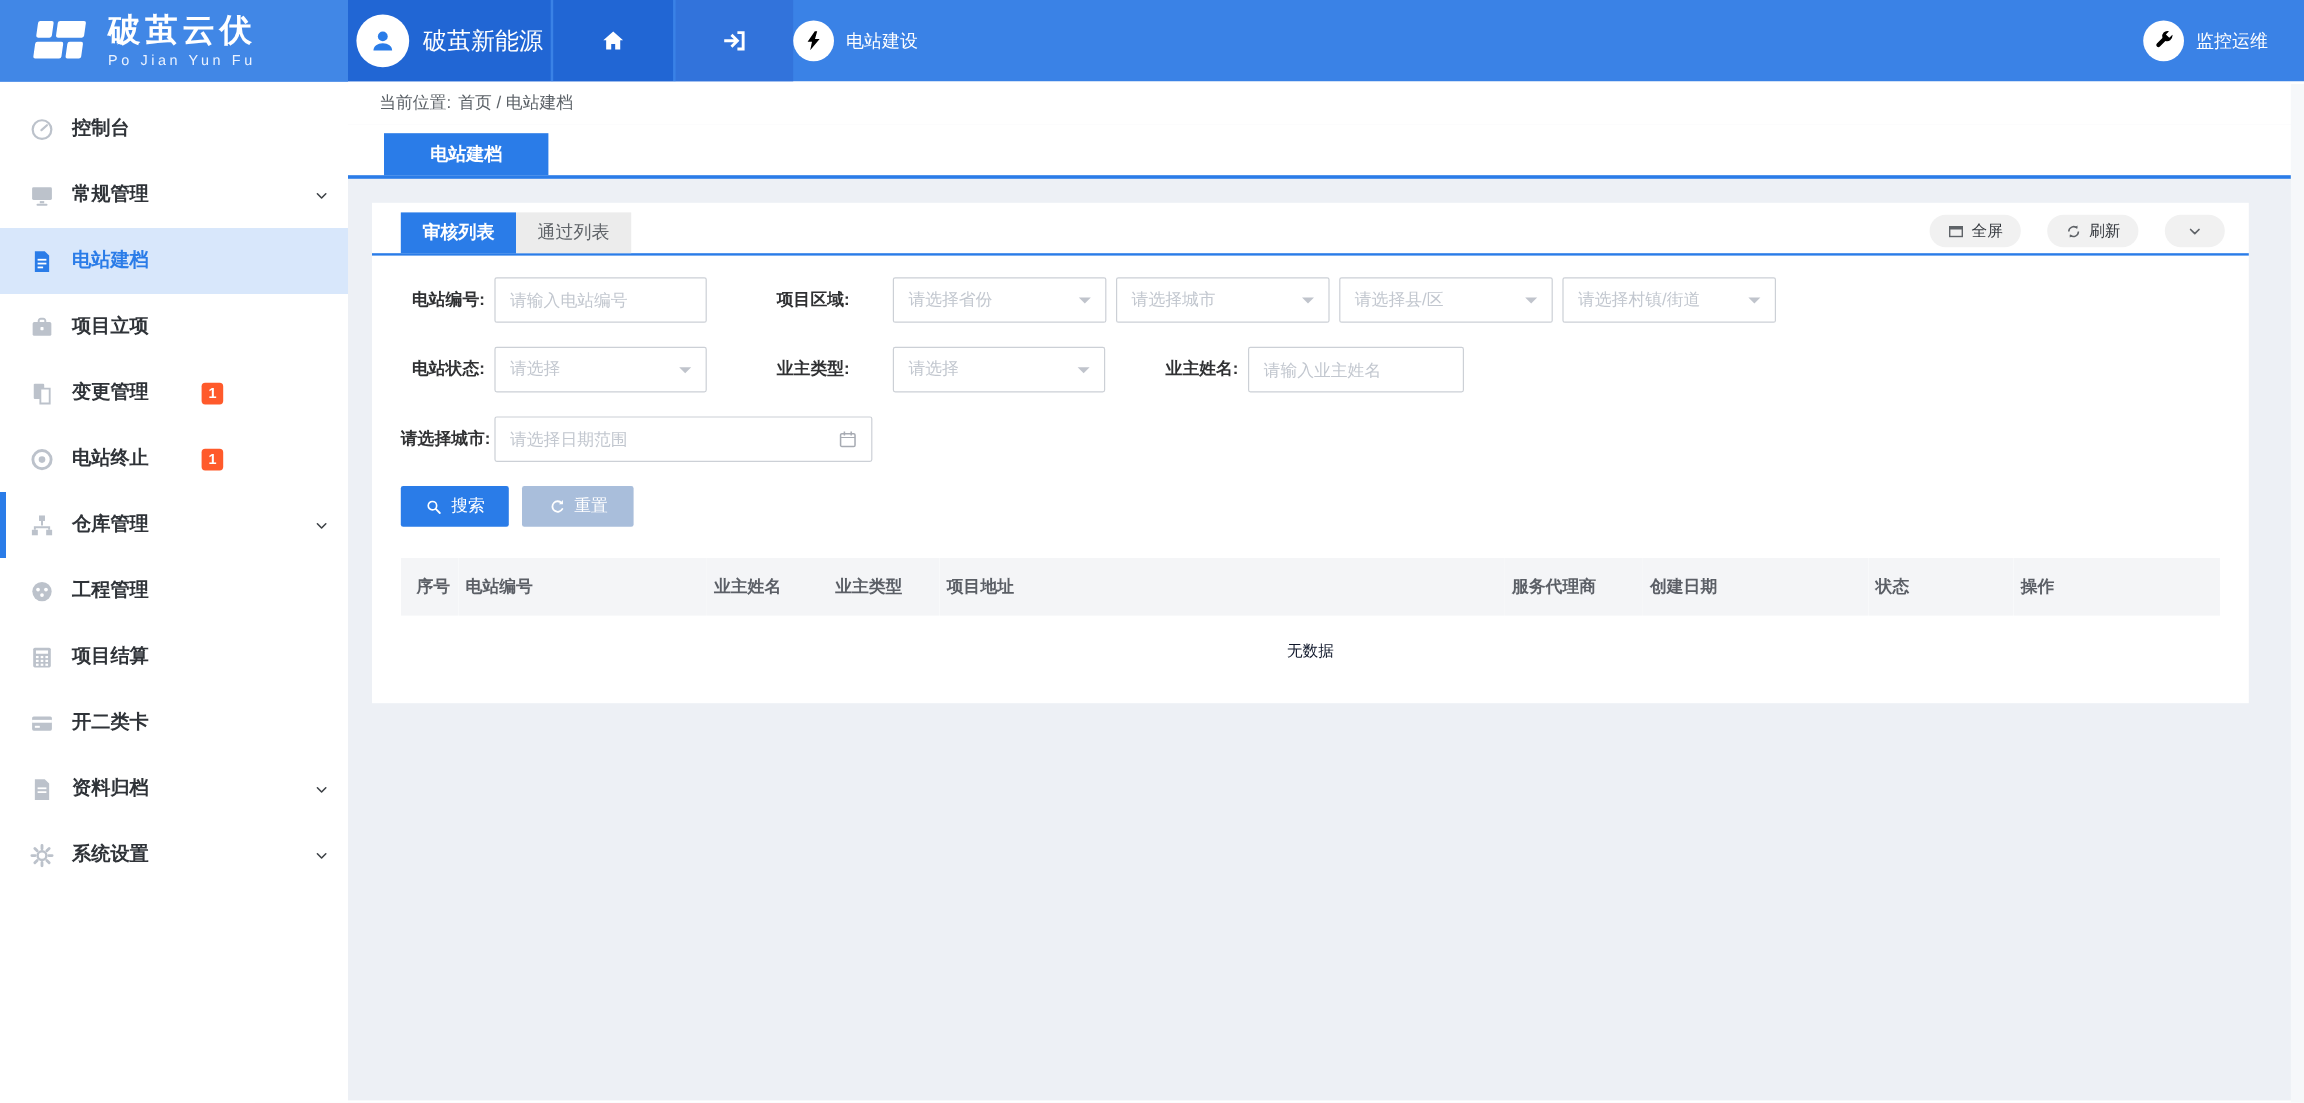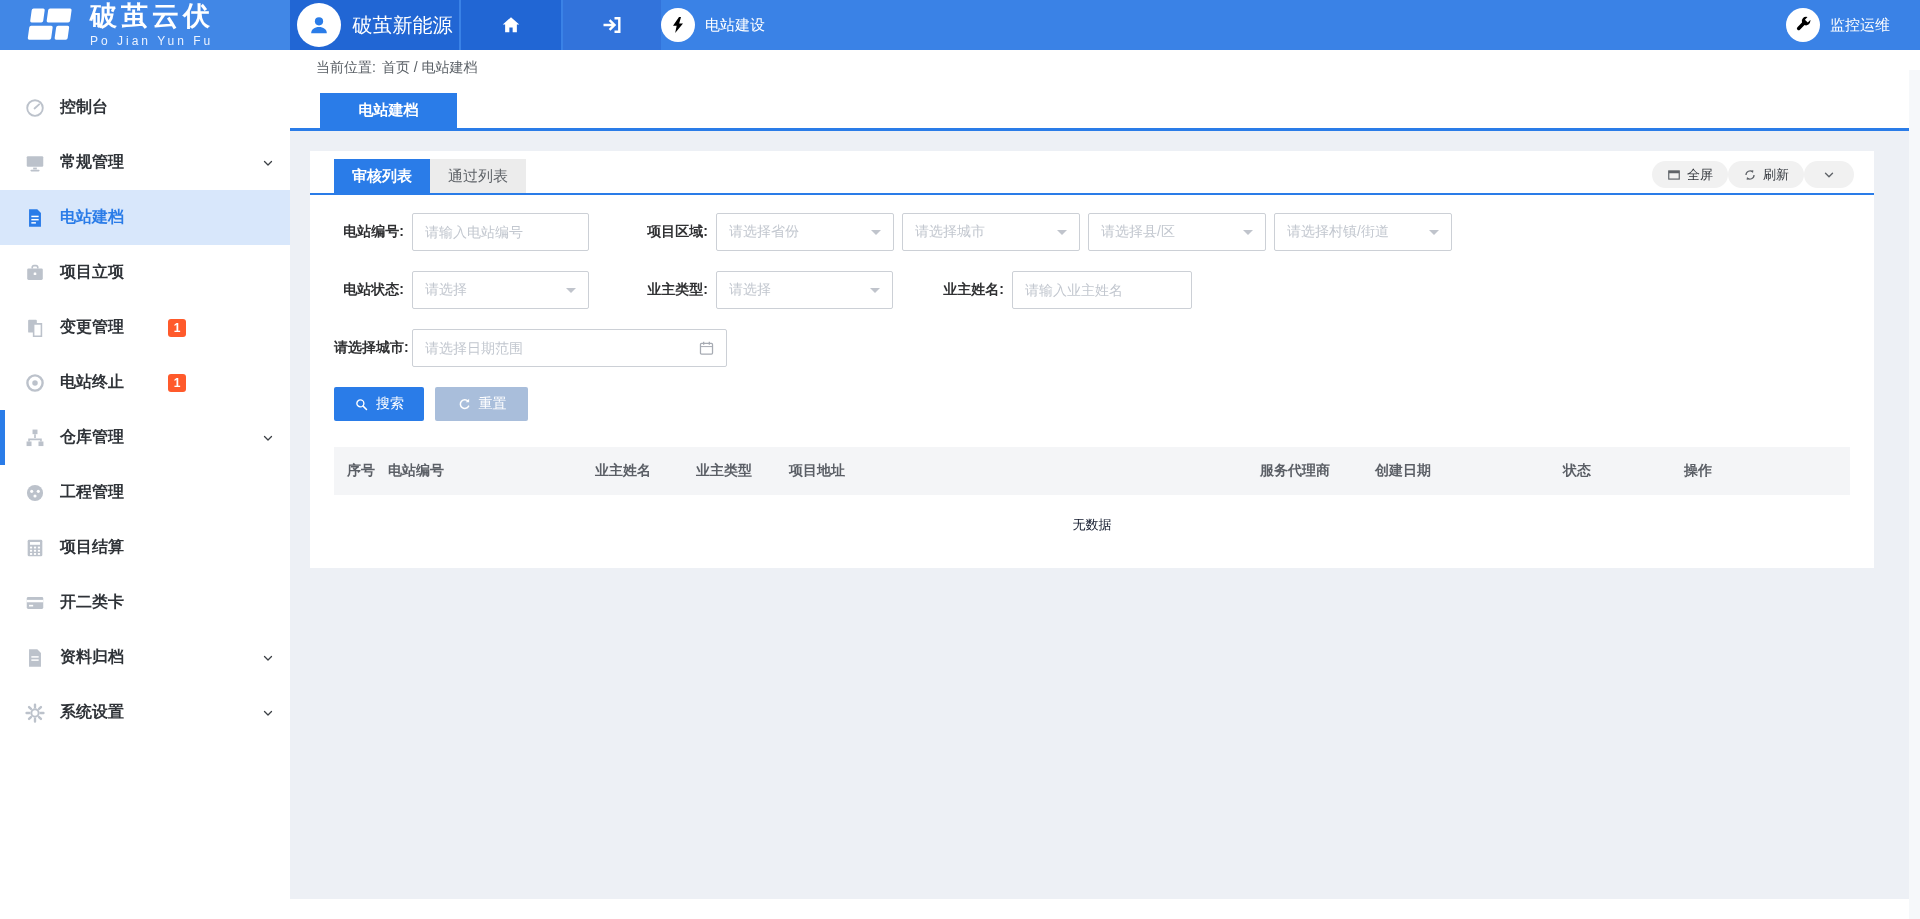--- a/index.html
+++ b/index.html
@@ -5,21 +5,21 @@
   :root{
     --accent:#2a7ce8; --badge:#ff5a2b; --reset-button:#a9bedb;
     --header-base:#3a82e6; --header-logo:#4187e6; --header-segment:#2166d4;
     --header-exit-segment:#3273db; --active-item-bg:#d8e7fb; --content-bg:#edf0f5;
   }
   *{margin:0;padding:0;box-sizing:border-box;}
   html,body{width:1920px;height:919px;overflow:hidden;}
   body{font-family:"Liberation Sans","DejaVu Sans",sans-serif;background:#fff;position:relative;}
 
   
-  .header{height:50px;display:flex;align-items:stretch;background:var(--header-base);}
+  .header{height:68px;display:flex;align-items:stretch;background:var(--header-base);}
   .logo-area{width:290px;background:var(--header-logo);display:flex;align-items:center;padding-left:24px;gap:14px;}
   .logo-text .t1{color:#fff;font-size:27px;font-weight:bold;letter-spacing:4px;line-height:1.1;}
   .logo-text .t2{color:#eaf2ff;font-size:12px;letter-spacing:3px;margin-top:2px;}
   .hseg{display:flex;align-items:center;justify-content:center;background:var(--header-segment);}
   .seg-user{width:169px;gap:12px;}
   .seg-home{width:102px;border-left:2px solid var(--header-base);}
   .seg-exit{width:100px;background:var(--header-exit-segment);border-left:2px solid var(--header-base);}
   .avatar{width:44px;height:44px;border-radius:50%;background:#fff;display:flex;align-items:center;justify-content:center;}
   .company{color:#fff;font-size:20px;}
   .header-rest{flex:1;display:flex;align-items:center;justify-content:space-between;gap:44px;padding-right:30px;}
@@ -47,37 +47,37 @@
   .pagetab-bar{background:#fff;padding-top:7px;border-bottom:3px solid var(--accent);display:flex;}
   .page-tab{margin-left:30px;min-width:137px;height:35px;background:var(--accent);color:#fff;font-size:15px;font-weight:700;
     display:flex;align-items:center;justify-content:center;padding:0 18px;cursor:pointer;}
   .content{flex:1;padding:20px 46px 20px 20px;position:relative;}
   .card{background:#fff;width:1564px;}
 
   
   .card-tabbar{display:flex;border-bottom:2px solid var(--accent);padding:8px 20px 0 24px;align-items:flex-end;}
   .ctab{min-width:96px;height:34px;line-height:34px;text-align:center;font-size:15px;padding:0 16px;cursor:pointer;background:#ececec;color:#5f6368;}
   .ctab.active{background:var(--accent);color:#fff;font-weight:700;}
-  .tab-toolbar{margin-left:auto;display:flex;align-items:center;margin-bottom:5px;}
+  .tab-toolbar{margin-left:auto;display:flex;gap:22px;align-items:center;margin-bottom:5px;}
   .pill{height:27px;border-radius:14px;background:#f1f1f1;display:flex;align-items:center;gap:6px;padding:0 15px;font-size:13px;color:#33373d;cursor:pointer;}
   .pill svg{width:14px;height:14px;color:#5f6368;display:block;}
 
   
   .filters{padding:18px 24px 0;}
   .frow{display:flex;align-items:center;margin-bottom:20px;}
   .fgroup{display:flex;align-items:center;}
   .flabel{width:70px;text-align:right;margin-right:8px;font-size:14px;font-weight:700;color:#303133;white-space:nowrap;flex:none;}
   .tbox{height:38px;border:1px solid #ccd0d6;border-radius:2px;background:#fff;display:flex;align-items:center;padding:0 12px;}
   .tbox input{border:none;outline:none;width:100%;font-size:14px;color:#333;font-family:inherit;background:transparent;}
   .tbox input::placeholder{color:#c2c7cf;}
   .select{position:relative;height:38px;border:1px solid #ccd0d6;border-radius:2px;background:#fff;display:flex;align-items:center;
     padding:0 28px 0 12px;font-size:14px;color:#c2c7cf;cursor:pointer;}
   .select .caret{position:absolute;right:12px;top:50%;margin-top:-2px;width:0;height:0;border:5px solid transparent;border-top-color:#c0c4cc;}
   .w176{width:177px;} .w180{width:180px;} .w182{width:182px;}
-  .gap49{margin-left:49px;} .gap41{margin-left:41px;}
+  .gap49{margin-left:49px;gap:28px;} .gap41{margin-left:41px;}
   .region-selects{display:flex;gap:8px;}
   .region-selects .select{width:178px;}
   .date-box{width:315px;position:relative;padding-right:38px;}
   .date-box .cal{position:absolute;right:11px;top:50%;transform:translateY(-50%);width:17px;height:17px;color:#a7abb3;}
   .date-box .cal svg{width:17px;height:17px;display:block;}
 
   
   .btn-row{padding:0 24px 26px;display:flex;gap:11px;}
   .btn{height:34px;border:none;border-radius:2px;color:#fff;font-size:14px;display:flex;align-items:center;justify-content:center;gap:7px;cursor:pointer;font-family:inherit;}
   .btn svg{width:15px;height:15px;display:block;}

